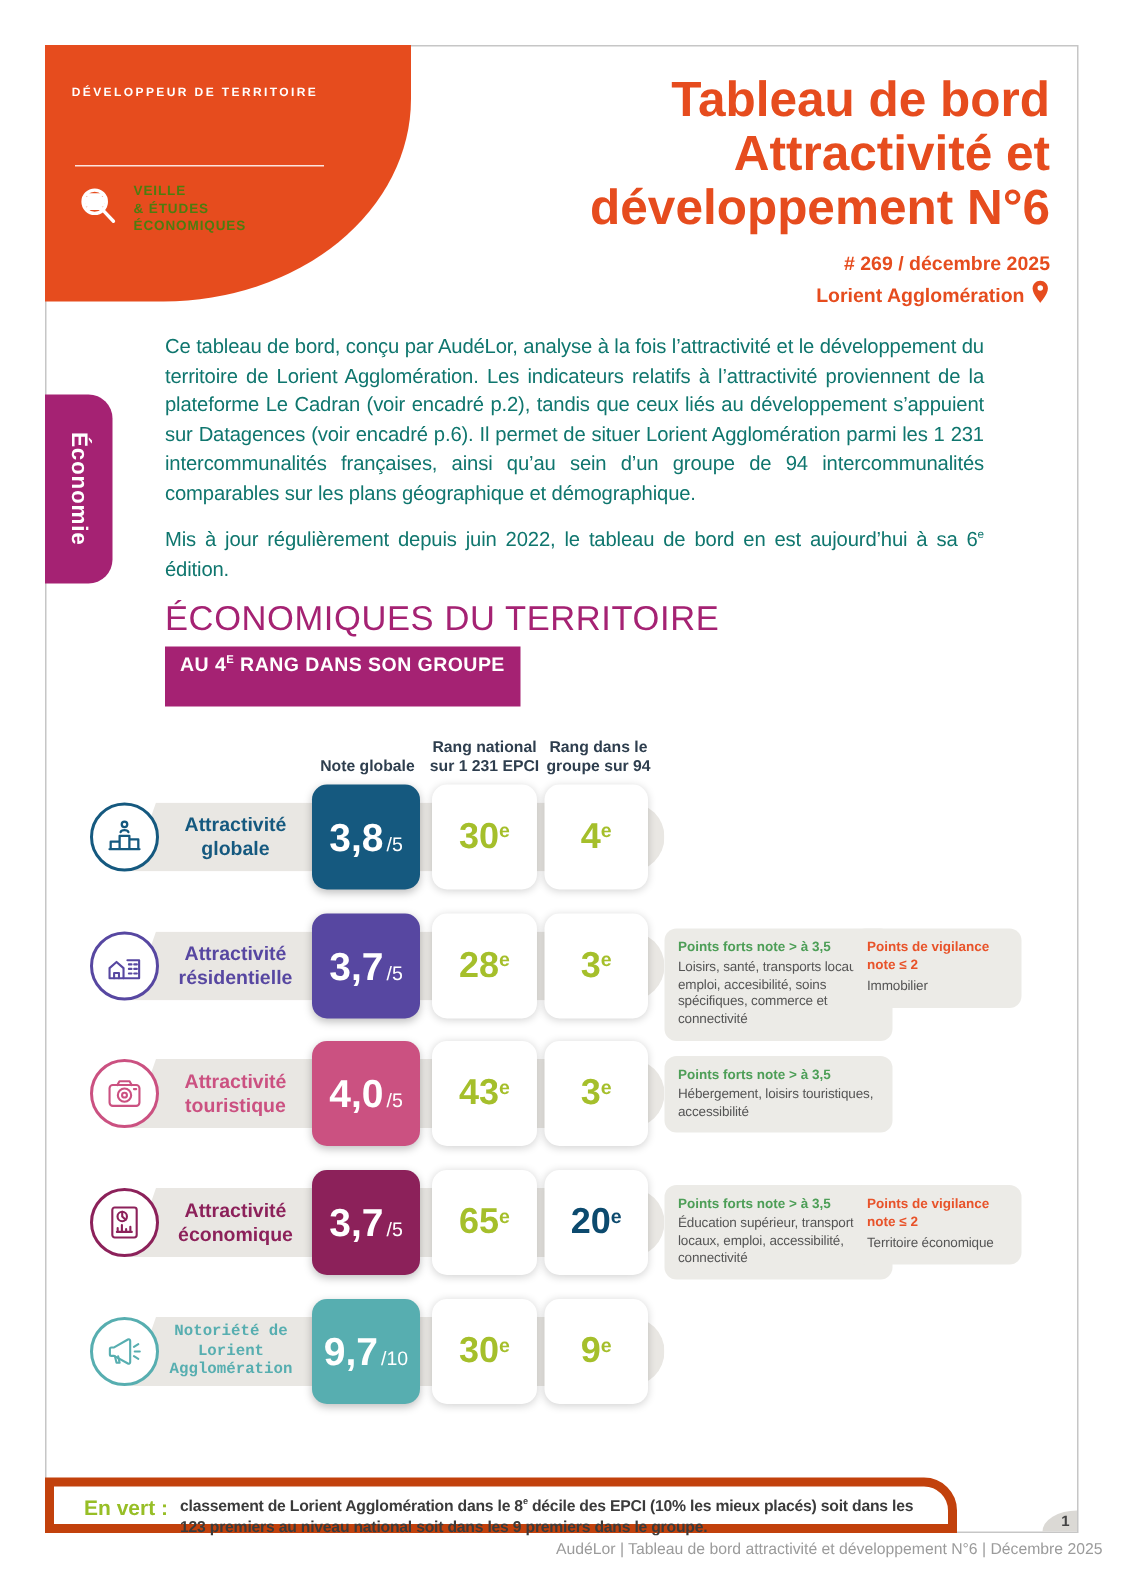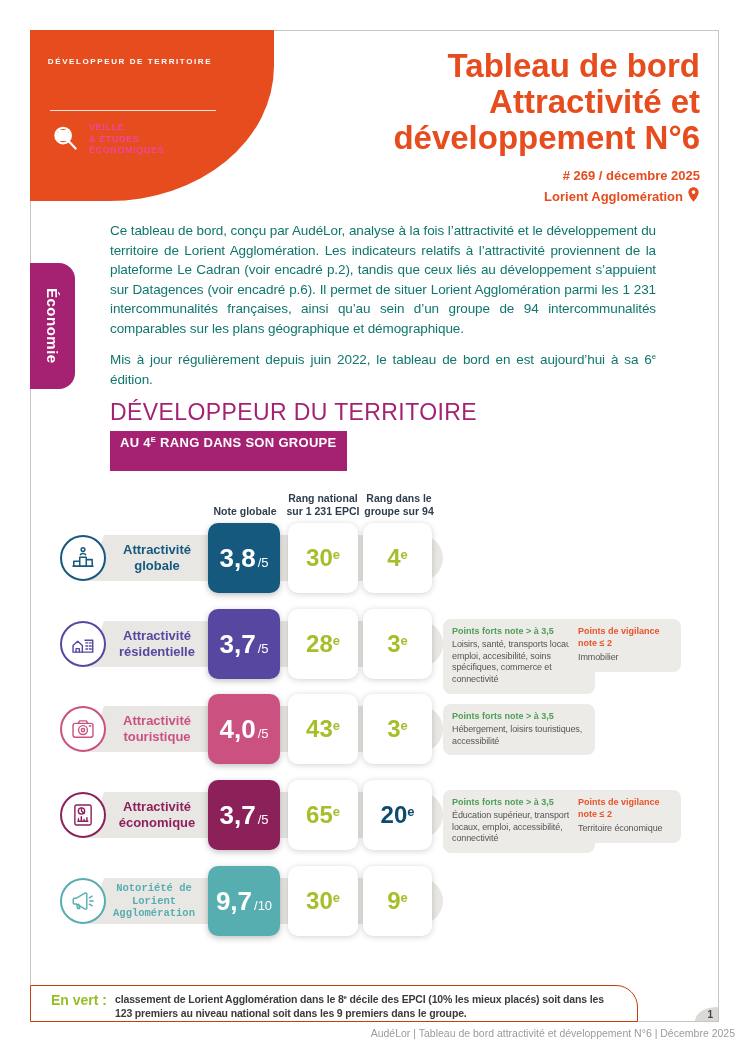--- a/index.html
+++ b/index.html
@@ -12,21 +12,21 @@
 
   
   .page-frame{left:30px;top:30px;width:689px;height:992px;border:1px solid #c6c6c6;box-sizing:border-box;background:#fff;}
 
   
   .blob{left:30px;top:30px;width:244px;height:171px;background:#e64c1e;border-bottom-right-radius:165px 135px;}
   .logo-wrap{left:42px;top:52px;width:176px;text-align:center;color:#fff;}
   .logo-word{font-size:29px;font-weight:bold;letter-spacing:1px;line-height:1;}
   .logo-tag{font-size:8px;font-weight:bold;letter-spacing:1.6px;margin-top:5px;}
   .logo-divider{left:50px;top:110px;width:166px;height:1px;background:rgba(255,255,255,.85);}
-  .veille{left:50px;top:122px;display:flex;align-items:flex-end;gap:9px;color:#ec4899;}
+  .veille{left:50px;top:122px;display:flex;align-items:flex-end;gap:9px;color:#4d7c0f;}
   .veille-text{font-size:9px;font-weight:bold;letter-spacing:.6px;line-height:1.3;}
 
   
   .hdr{right:50px;top:48px;text-align:right;color:#e64c1e;}
   .hdr-title{font-size:33px;font-weight:bold;line-height:36px;}
   .hdr-issue{font-size:13px;font-weight:bold;margin-top:12px;}
   .hdr-loc{font-size:13px;font-weight:bold;margin-top:3px;display:flex;justify-content:flex-end;align-items:center;gap:4px;}
 
   
   .intro{left:110px;top:221px;width:546px;color:#0f766e;font-size:13.5px;line-height:1.45;text-align:justify;letter-spacing:-.1px;}
@@ -72,21 +72,21 @@
   .rank.gray{color:#0c4a6e;}
 
   .forts,.vigil{position:absolute;top:10px;background:#ecebe7;border-radius:8px;padding:7px 9px 8px;box-sizing:border-box;}
   .forts{left:443px;width:152px;}
   .vigil{left:569px;width:112px;}
   .forts-title{color:#4d9e57;font-size:9px;font-weight:bold;margin-bottom:3px;}
   .vigil-title{color:#e8532a;font-size:9px;font-weight:bold;margin-bottom:3px;white-space:pre-line;line-height:1.3;}
   .box-body{color:#555;font-size:9px;line-height:1.3;letter-spacing:-.1px;}
 
   
-  .footnote{left:30px;top:985px;width:608px;height:37px;border:1px solid #c2410c;border-radius:0 22px 0 0;
+  .footnote{left:30px;top:985px;width:608px;height:37px;border:6px solid #c2410c;border-radius:0 22px 0 0;
     background:#fff;box-sizing:border-box;display:flex;gap:8px;padding:6px 14px 0 20px;}
   .fn-label{color:#97be26;font-weight:bold;font-size:14px;flex-shrink:0;}
   .fn-body{color:#3b3b3b;font-size:10.5px;line-height:1.35;font-weight:bold;letter-spacing:-.15px;}
 
   
   .pg-corner{left:695px;top:1007px;width:23px;height:14px;background:#dbd9d5;border-top-left-radius:100% 100%;
     text-align:right;line-height:15px;padding-right:5px;box-sizing:border-box;font-size:10px;font-weight:bold;color:#444;}
 
   
   .footer-line{right:15px;top:1027px;font-size:10.5px;color:#9b9b9b;}
@@ -136,21 +136,21 @@
 
 <div class="abs intro">
   <p>Ce tableau de bord, conçu par AudéLor, analyse à la fois l’attractivité et le développement du territoire de Lorient Agglomération. Les indicateurs relatifs à l’attractivité proviennent de la plateforme Le Cadran (voir encadré p.2), tandis que ceux liés au développement s’appuient sur Datagences (voir encadré p.6). Il permet de situer Lorient Agglomération parmi les 1 231 intercommunalités françaises, ainsi qu’au sein d’un groupe de 94 intercommunalités comparables sur les plans géographique et démographique.</p>
   <p><span>Mis à jour régulièrement depuis juin 2022, le tableau de bord en est aujourd’hui à sa 6</span><sup>e</sup><span> édition.</span></p>
 </div>
 
 <div class="abs side-tab">
   <span>Économie</span>
 </div>
 
-<div class="abs section-title">DÉVELOPPEUR DU TERRITOIRE</div>
+<div class="abs section-title">ÉCONOMIQUES DU TERRITOIRE</div>
 <div class="abs section-badge"><span>AU 4</span><sup>E</sup><span> RANG DANS SON GROUPE</span></div>
 
 <div class="abs col-h c1">Note globale</div>
 <div class="abs col-h c2">Rang national
 sur 1 231 EPCI</div>
 <div class="abs col-h c3">Rang dans le
 groupe sur 94</div>
 
 <div class="abs row r1" style="top:523px;">
   <div class="band"></div>

